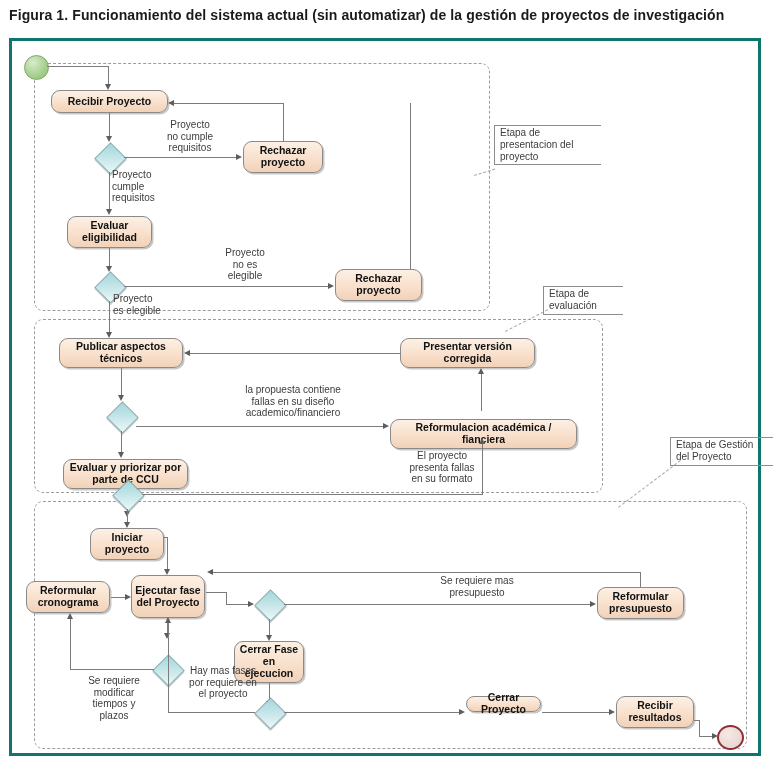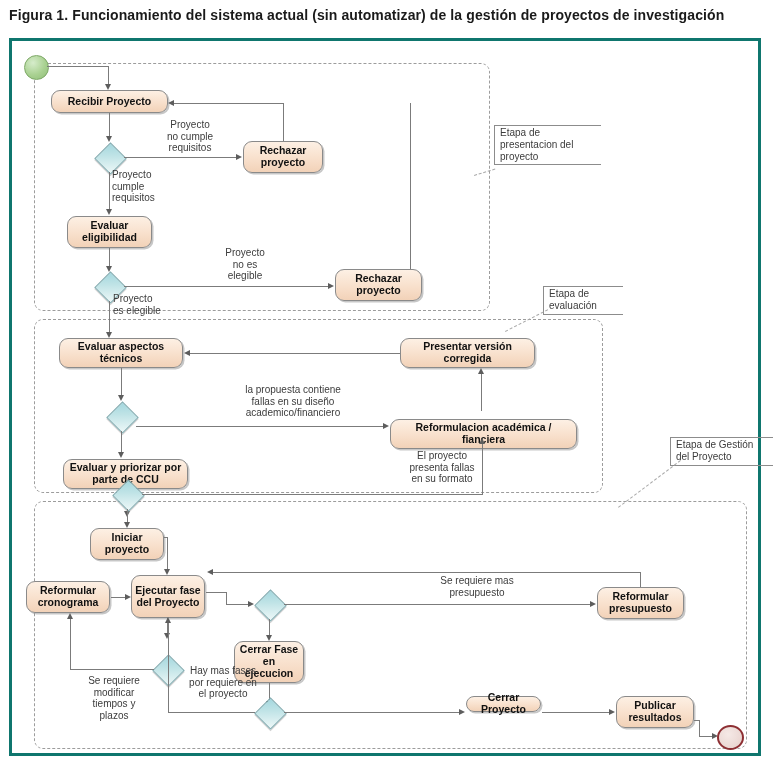--- a/index.html
+++ b/index.html
@@ -144,21 +144,21 @@
   </div>
 
   <div class="v" style="left:398px;top:62px;height:166px;"></div>
 
   <div class="v" style="left:97px;top:260px;height:34px;"></div>
   <div class="arw d" style="left:93.5px;top:291px;"></div>
   <div class="glab" style="left:101px;top:252px;width:90px;text-align:left;">Proyecto
 es elegible</div>
 
   <div class="act" style="left:47px;top:297px;width:124px;height:30px;">
-    <span>Evaluar aspectos
+    <span>Publicar aspectos
 técnicos</span>
   </div>
 
   <div class="act" style="left:388px;top:297px;width:135px;height:30px;">
     <span>Presentar versión
 corregida</span>
   </div>
 
   <div class="h" style="left:177px;top:312px;width:211px;"></div>
   <div class="arw l" style="left:172px;top:308.5px;"></div>
@@ -293,21 +293,21 @@
 
   <div class="act" style="left:454px;top:655px;width:75px;height:16px;">
     <span>Cerrar
 Proyecto</span>
   </div>
 
   <div class="h" style="left:530px;top:671px;width:68px;"></div>
   <div class="arw r" style="left:597px;top:667.5px;"></div>
 
   <div class="act" style="left:604px;top:655px;width:78px;height:32px;">
-    <span>Publicar
+    <span>Recibir
 resultados</span>
   </div>
 
   <div class="v" style="left:687px;top:679px;height:16px;"></div>
   <div class="h" style="left:682px;top:679px;width:6px;"></div>
   <div class="h" style="left:687px;top:695px;width:14px;"></div>
   <div class="arw r" style="left:700px;top:691.5px;"></div>
   <div class="endnode" style="left:705px;top:684px;"></div>
 
   <div class="note" style="left:482px;top:84px;width:99px;">Etapa de

